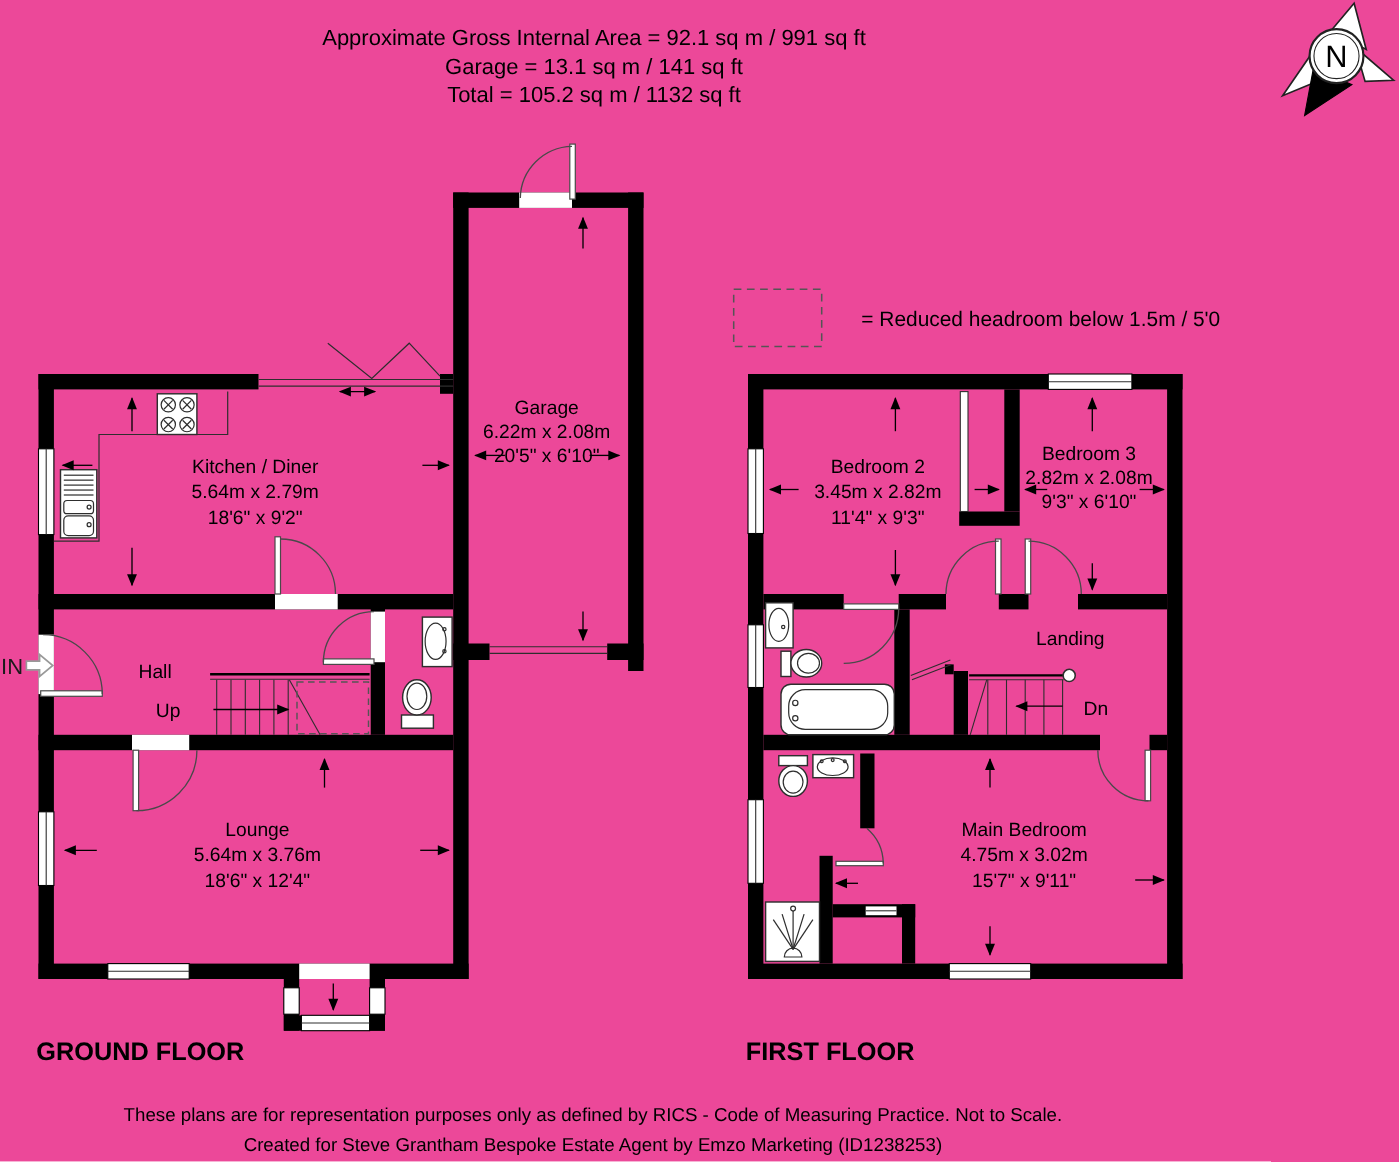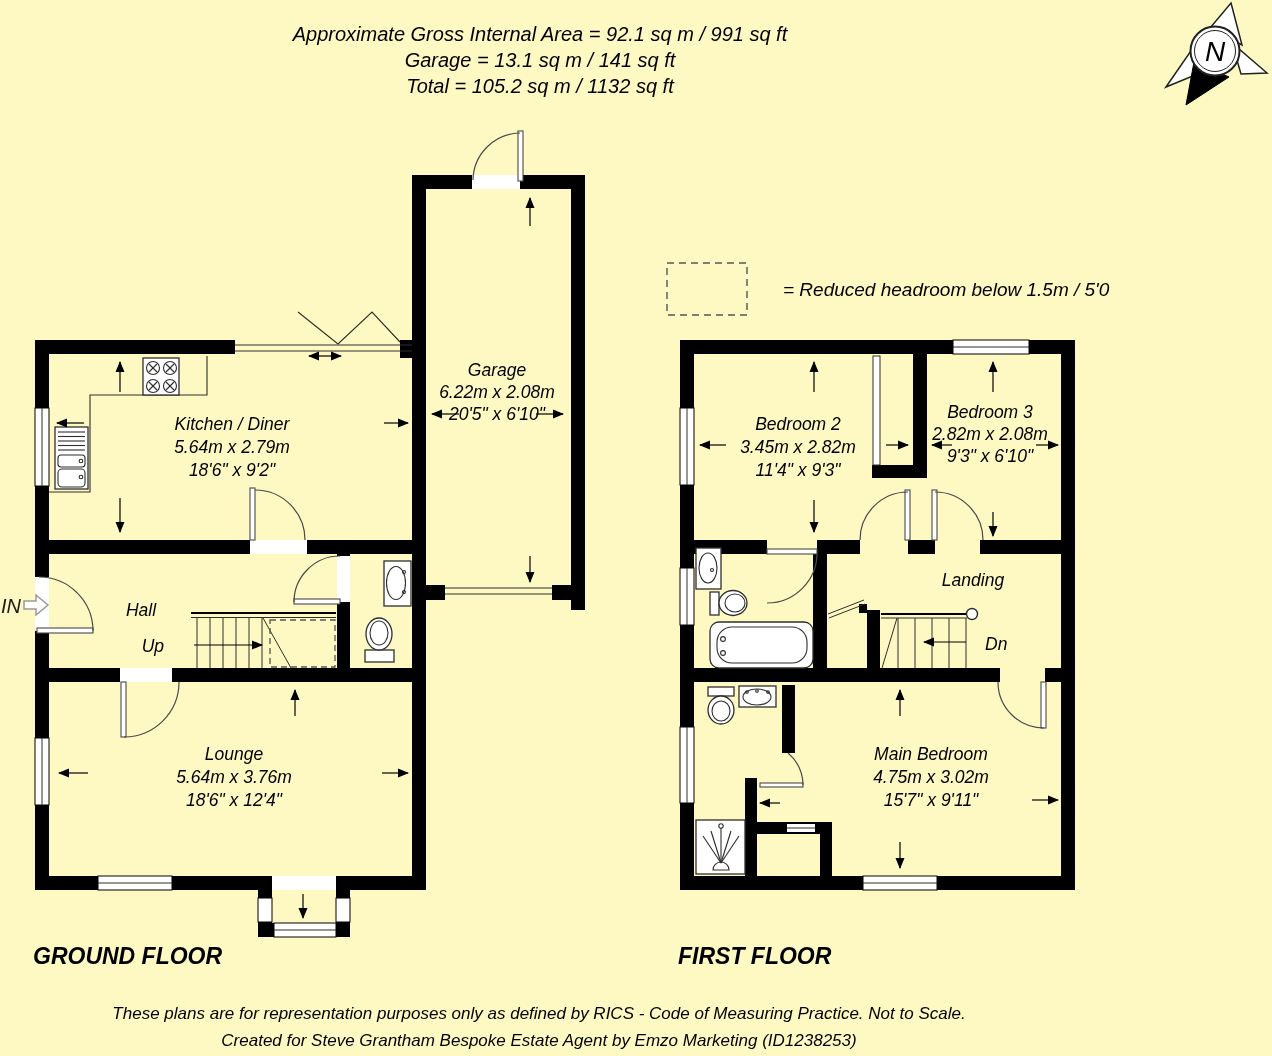--- a/index.html
+++ b/index.html
@@ -1,16 +1,16 @@
 <!DOCTYPE html>
 <html><head>
 <meta charset="utf-8">
 <style>
   html,body{margin:0;padding:0;background:#fff;}
-  .canvas{position:relative;width:1272px;height:1056px;background:#fef9c3;overflow:hidden;font-style:italic;}
+  .canvas{position:relative;width:1272px;height:1056px;background:#ec4899;overflow:hidden;}
   svg text{font-family:"Liberation Sans",sans-serif;fill:#000;}
   .hd{font-size:20px;text-anchor:middle;}
   .rm{font-size:17.5px;text-anchor:middle;}
   .lbl{font-size:17.5px;}
   .in-lbl{font-size:20px;text-anchor:middle;fill:#1a1a1a;}
   .ft{font-size:23px;font-weight:bold;}
   .foot{font-size:17px;text-anchor:middle;}
   .leg{font-size:19px;}
   .cmp{font-size:28px;text-anchor:middle;}
   .wall{fill:#000;stroke:none;}

